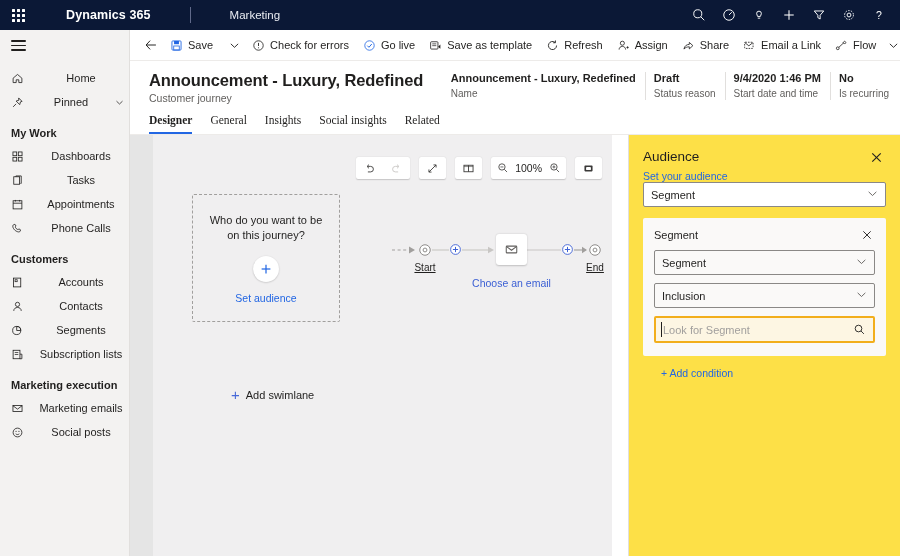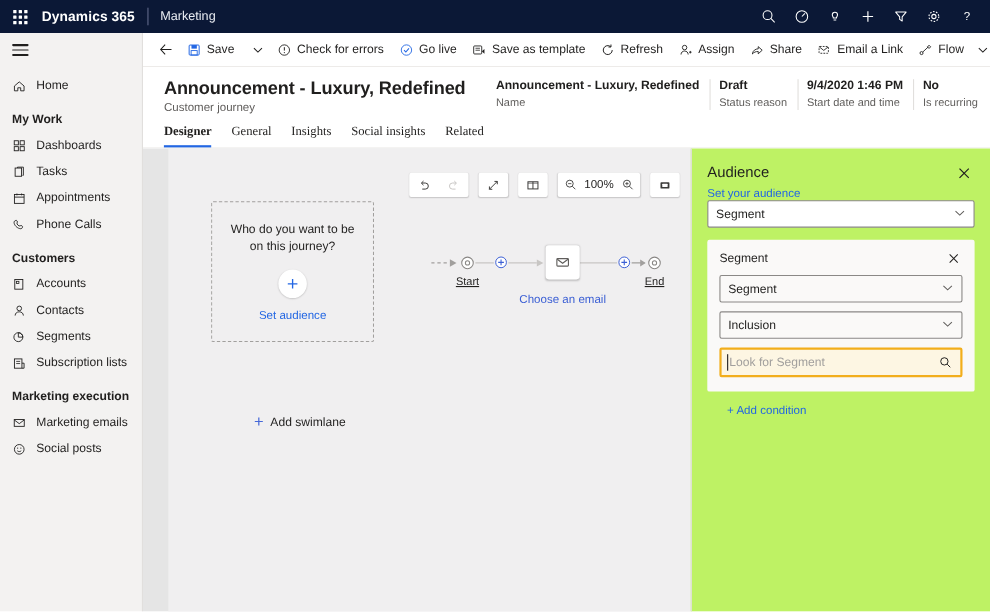--- a/index.html
+++ b/index.html
@@ -10,21 +10,21 @@
     font-family: "Liberation Sans", sans-serif;
     background: #ffffff;
     color: #201f1e;
     -webkit-font-smoothing: antialiased;
   }
   .app { position: relative; width: 900px; height: 556px; display: flex; flex-direction: column; }
 
   
   .brandbar {
     height: 30px; background: #0b1836; color: #ffffff;
-    display: flex; align-items: center; flex: 0 0 30px;
+    display: flex; align-items: center; flex: 0 0 30px; gap: 28px;
   }
   .waffle { width: 36px; height: 30px; display: flex; align-items: center; justify-content: center; cursor: pointer; }
   .waffle-grid { display: grid; grid-template-columns: repeat(3, 3px); grid-template-rows: repeat(3, 3px); gap: 2px; }
   .waffle-grid i { display: block; width: 3px; height: 3px; background: #ffffff; border-radius: 0.5px; }
   .brand-name { font-size: 12.5px; font-weight: bold; letter-spacing: .1px; padding-left: 2px; }
   .brand-sep { width: 1px; height: 16px; background: #60698a; margin: 0 11px; }
   .brand-app { font-size: 11.5px; color: #e9ecf2; }
   .brandbar-right { margin-left: auto; display: flex; align-items: center; padding-right: 6px; }
   .bicon { width: 30px; height: 30px; display: flex; align-items: center; justify-content: center; cursor: pointer; }
   .bicon svg { display: block; }
@@ -45,21 +45,21 @@
   .nav-item {
     position: relative; display: flex; align-items: center;
     height: 24px; padding-left: 11px; cursor: pointer; font-size: 11px; color: #201f1e;
   }
   .nav-item.active { background: #ffffff; }
   .nav-item.active::before {
     content: ""; position: absolute; left: 0; top: 2px; bottom: 2px; width: 2.5px; background: #2266e3;
   }
   .nav-ico { width: 22px; flex: 0 0 22px; display: flex; align-items: center; justify-content: flex-start; }
   .nav-ico svg { display: block; }
-  .nav-label { flex: 1 1 auto; white-space: nowrap; overflow: hidden; }
+  .nav-label { flex: 1 1 auto; white-space: nowrap; overflow: hidden; text-align: center; }
   .nav-chev { width: 20px; flex: 0 0 20px; display: flex; align-items: center; justify-content: center; }
   .nav-group {
     font-size: 11px; font-weight: bold; color: #201f1e;
     padding: 13px 0 5px 11px;
   }
 
   
   .main { flex: 1 1 auto; display: flex; flex-direction: column; min-width: 0; background: #ffffff; }
 
   
@@ -110,21 +110,21 @@
   .ctools { position: absolute; top: 22px; right: 10px; display: flex; align-items: center; }
   .ctgroup { display: flex; background: #ffffff; border-radius: 2px; box-shadow: 0 .3px 1.2px rgba(0,0,0,.18); margin-left: 9px; }
   .ctbtn {
     width: 27px; height: 22px; display: flex; align-items: center; justify-content: center; cursor: pointer;
   }
   .ctbtn.disabled { cursor: default; }
   .ctzoom { display: flex; align-items: center; background: #ffffff; border-radius: 2px; box-shadow: 0 .3px 1.2px rgba(0,0,0,.18); margin-left: 9px; height: 22px; padding: 0 2px; }
   .ctzoom-val { font-size: 10.5px; color: #201f1e; padding: 0 3px; min-width: 28px; text-align: center; }
 
   
-  .lane { position: absolute; left: 39px; top: 48px; right: 20px; }
+  .lane { position: absolute; left: 39px; top: 59px; right: 20px; }
   .audience-card {
     width: 148px; height: 128px; border: 1.3px dashed #a19f9d; border-radius: 2px;
     display: flex; flex-direction: column; align-items: center; justify-content: center;
     background: transparent; position: relative; cursor: pointer;
   }
   .ac-q { font-size: 11px; color: #201f1e; text-align: center; line-height: 15px; width: 120px; }
   .ac-plus {
     width: 26px; height: 26px; border-radius: 50%; background: #ffffff;
     box-shadow: 0 .6px 1.8px rgba(0,0,0,.22); display: flex; align-items: center; justify-content: center;
     margin-top: 13px;
@@ -140,22 +140,22 @@
   .email-cta { font-size: 10.5px; color: #3b5fd4; text-align: center; margin-top: 7px; white-space: nowrap; }
 
   .add-swimlane {
     position: absolute; left: 39px; top: 193px; display: flex; align-items: center;
     font-size: 11px; color: #201f1e; cursor: pointer;
   }
   .add-swimlane .plus { color: #4668d8; font-size: 15px; margin-right: 6px; line-height: 1; }
 
   
   .panel {
-    width: 272px; flex: 0 0 272px; background: #bef264; border-left: 1px solid #e1dfdd;
-    padding: 13px 14px 0 14px; position: relative; overflow: hidden;
+    width: 272px; flex: 0 0 272px; background: #fde047; border-left: 1px solid #e1dfdd;
+    padding: 13px 14px 0 14px; position: relative; overflow: hidden; margin-left: 16px;
   }
   .panel-head { display: flex; align-items: flex-start; }
   .panel-title { font-size: 13.5px; color: #201f1e; line-height: 17px; }
   .panel-close { margin-left: auto; width: 19px; height: 19px; display: flex; align-items: center; justify-content: center; cursor: pointer; }
   .panel-sublink { font-size: 10.5px; color: #2266e3; margin-top: 3px; cursor: pointer; }
   .field-label { font-size: 10.5px; font-weight: bold; color: #201f1e; margin-top: 17px; margin-bottom: 4px; }
   .req { color: #a4262c; font-size: 11px; }
   .select {
     height: 25px; border: 1px solid #8a8886; border-radius: 2px; background: #ffffff;
     display: flex; align-items: center; padding: 0 7px; font-size: 11px; color: #201f1e; cursor: pointer;
@@ -259,20 +259,34 @@
         <div class="nav-item">
           <span class="nav-ico">
             <svg width="13" height="13" viewBox="0 0 16 16">
                 <path d="M2.6 7.6L8 3l5.4 4.6V13H9.6V9.6H6.4V13H2.6z" fill="none" stroke="#201f1e" stroke-width="1"></path>
               </svg>
           </span>
           <span class="nav-label">Home</span>
         </div>
 
 
+        <div class="nav-item">
+          <span class="nav-ico">
+            <svg width="13" height="13" viewBox="0 0 16 16">
+                <path d="M9.4 2.4l4.2 4.2-1.9.6-1 3.4-4.4-4.4 3.4-1z" fill="none" stroke="#201f1e" stroke-width="1" stroke-linejoin="round"></path>
+                <line x1="6.3" y1="9.7" x2="2.6" y2="13.4" stroke="#201f1e" stroke-width="1"></line>
+              </svg>
+          </span>
+          <span class="nav-label">Pinned</span>
+          <span class="nav-chev">
+            <svg width="9" height="9" viewBox="0 0 12 12">
+                <path d="M2 4.2L6 8l4-3.8" fill="none" stroke="#201f1e" stroke-width="1"></path>
+              </svg>
+          </span>
+        </div>
 
         <div class="nav-group">My Work</div>
 
         <div class="nav-item">
           <span class="nav-ico">
             <svg width="13" height="13" viewBox="0 0 16 16">
                 <rect x="2.4" y="2.4" width="4.6" height="4.6" fill="none" stroke="#201f1e" stroke-width="1"></rect>
                 <rect x="9" y="2.4" width="4.6" height="4.6" fill="none" stroke="#201f1e" stroke-width="1"></rect>
                 <rect x="2.4" y="9" width="4.6" height="4.6" fill="none" stroke="#201f1e" stroke-width="1"></rect>
                 <rect x="9" y="9" width="4.6" height="4.6" fill="none" stroke="#201f1e" stroke-width="1"></rect>

